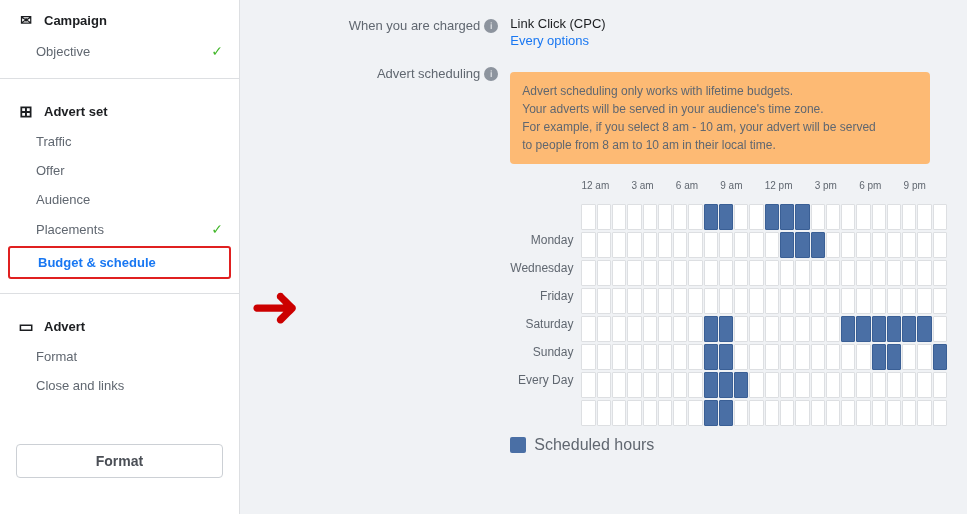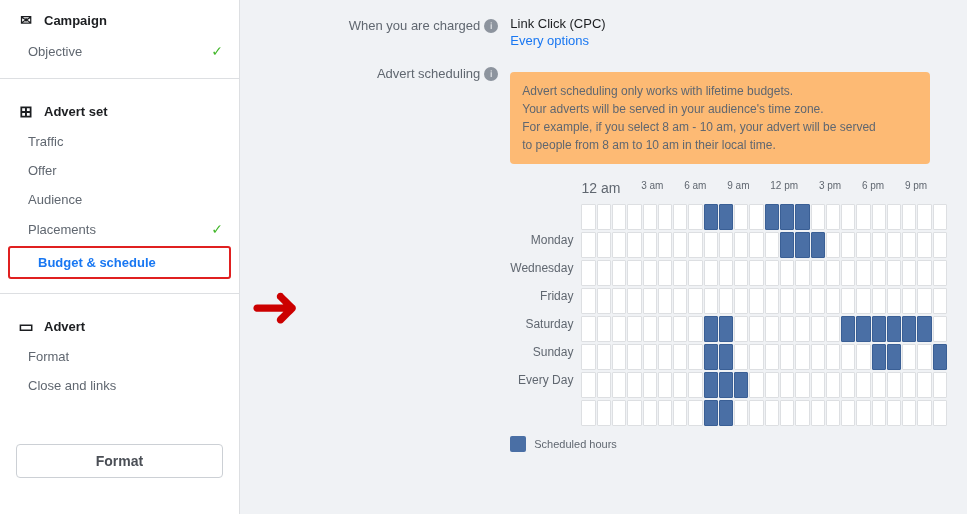--- a/index.html
+++ b/index.html
@@ -40,21 +40,21 @@
       display: flex;
       align-items: center;
       justify-content: center;
       font-size: 14px;
     }
 
     .sidebar-item {
       display: flex;
       align-items: center;
       justify-content: space-between;
-      padding: 7px 16px 7px 28px;
+      padding: 7px 16px 7px 36px;
       color: #606770;
       font-size: 13px;
       cursor: pointer;
     }
 
     .sidebar-item.active {
       color: #1877f2;
       font-weight: 600;
     }
 
@@ -180,21 +180,21 @@
 
     
     .schedule-grid-container {
       margin-top: 16px;
     }
 
     .schedule-hours-label {
       display: flex;
       align-items: center;
       gap: 8px;
-      font-size: 11px;
+      font-size: 16px;
       color: #606770;
       margin-top: 8px;
     }
 
     .legend-box {
       width: 16px;
       height: 16px;
       background: #4a6fa5;
       border-radius: 2px;
       display: inline-block;
@@ -346,21 +346,21 @@
               <div class="day-label">Monday</div>
               <div class="day-label">Wednesday</div>
               <div class="day-label">Friday</div>
               <div class="day-label">Saturday</div>
               <div class="day-label">Sunday</div>
               <div class="day-label">Every Day</div>
             </div>
             <div class="grid-area" id="grid-area">
 
             <div style="display: grid; grid-template-columns: repeat(24, 1fr); gap: 1px; height: 22px; margin-bottom: 2px;">
-                  <div style="font-size: 14px; color: rgb(96, 103, 112); white-space: nowrap; overflow: visible;">12 am</div>
+                  <div style="font-size: 10px; color: rgb(96, 103, 112); white-space: nowrap; overflow: visible;">12 am</div>
                   <div style="font-size: 10px; color: rgb(96, 103, 112); white-space: nowrap; overflow: visible;"></div>
                   <div style="font-size: 10px; color: rgb(96, 103, 112); white-space: nowrap; overflow: visible;"></div>
                   <div style="font-size: 10px; color: rgb(96, 103, 112); white-space: nowrap; overflow: visible;">3 am</div>
                   <div style="font-size: 10px; color: rgb(96, 103, 112); white-space: nowrap; overflow: visible;"></div>
                   <div style="font-size: 10px; color: rgb(96, 103, 112); white-space: nowrap; overflow: visible;"></div>
                   <div style="font-size: 10px; color: rgb(96, 103, 112); white-space: nowrap; overflow: visible;">6 am</div>
                   <div style="font-size: 10px; color: rgb(96, 103, 112); white-space: nowrap; overflow: visible;"></div>
                   <div style="font-size: 10px; color: rgb(96, 103, 112); white-space: nowrap; overflow: visible;"></div>
                   <div style="font-size: 10px; color: rgb(96, 103, 112); white-space: nowrap; overflow: visible;">9 am</div>
                   <div style="font-size: 10px; color: rgb(96, 103, 112); white-space: nowrap; overflow: visible;"></div>

